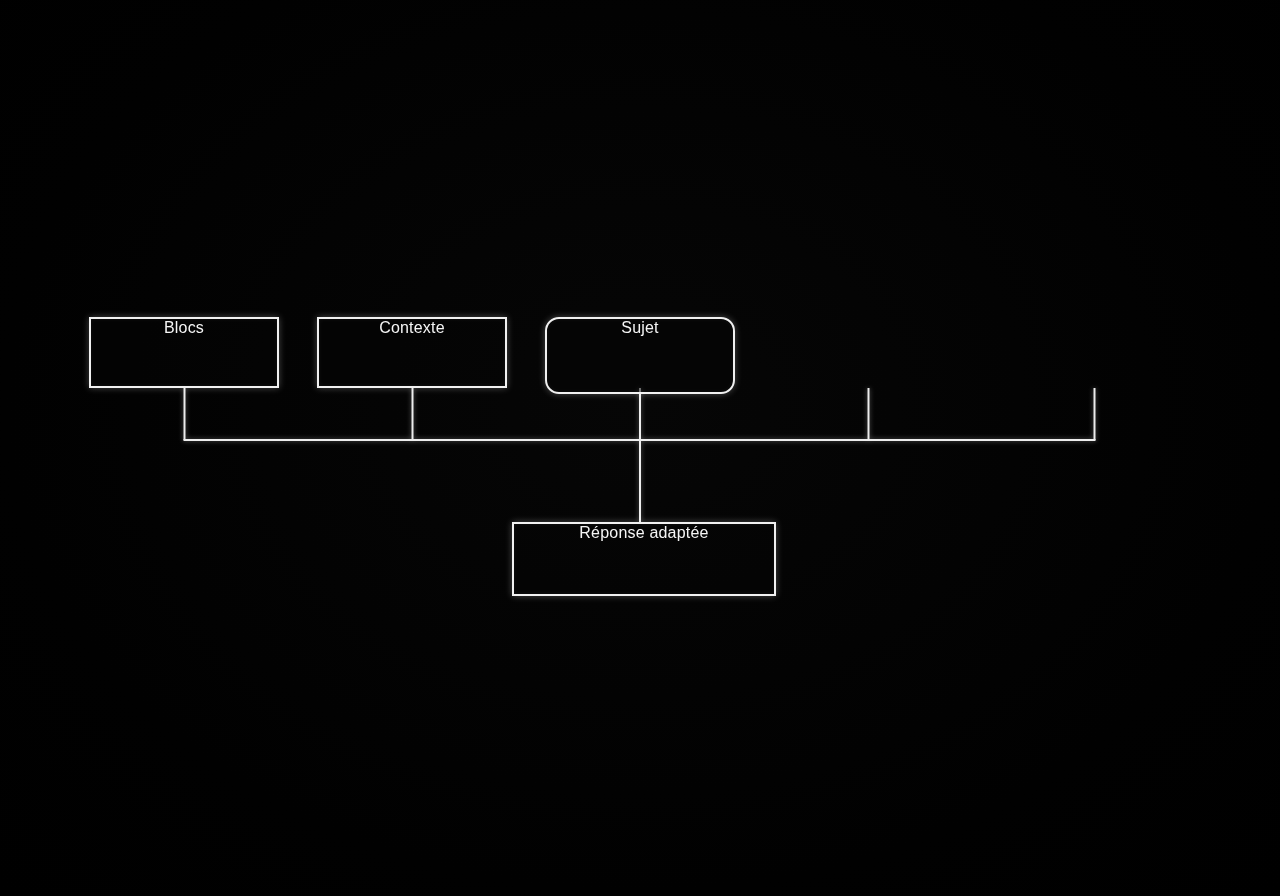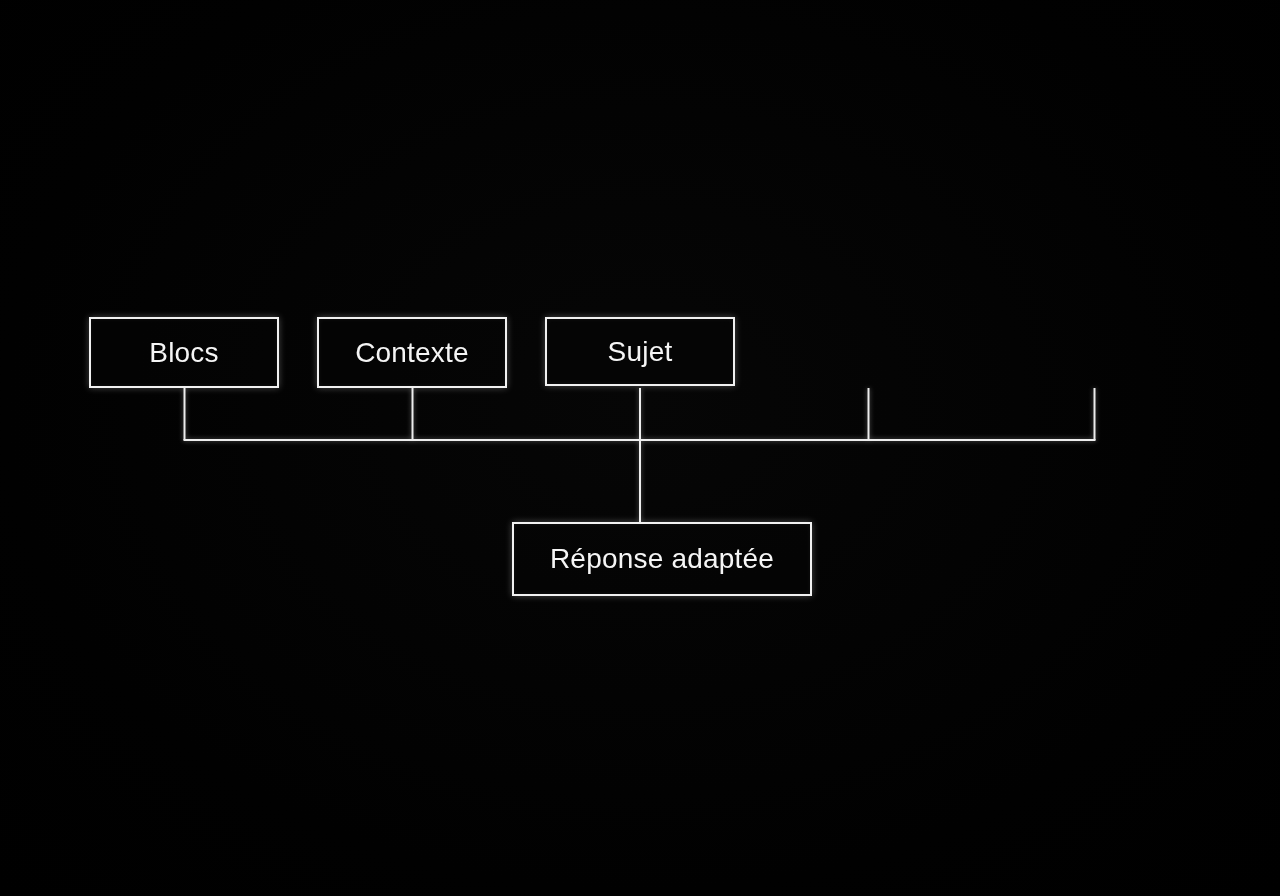--- a/index.html
+++ b/index.html
@@ -19,40 +19,39 @@
     position: absolute;
     left: 0;
     top: 0;
     width: 1280px;
     height: 896px;
     filter: drop-shadow(0 0 2.5px rgba(255,255,255,0.40));
   }
   .node {
     position: absolute;
     display: flex;
-    align-items: center;
     justify-content: center;
     box-sizing: border-box;
     border: 2px solid #f1f1f1;
     background: rgba(6,6,6,0.55);
     color: #f5f5f5;
-    font-size: 28px;
+    font-size: 16px;
     font-weight: 400;
     letter-spacing: 0.2px;
     box-shadow: 0 0 7px rgba(255,255,255,0.28), inset 0 0 5px rgba(255,255,255,0.06);
     white-space: nowrap;
   }
   
   .node-blocs       { left:  89px; top: 317px; width: 190px; height: 71px; }
   .node-contexte    { left: 317px; top: 317px; width: 190px; height: 71px; }
-  .node-sujet       { left: 545px; top: 317px; width: 190px; height: 69px; }
+  .node-sujet       { left: 545px; top: 317px; width: 190px; height: 77px; border-radius: 14px; }
   .node-format      { left: 773px; top: 317px; width: 190px; height: 71px; }
   .node-contraintes { left:1000px; top: 317px; width: 190px; height: 71px; }
   
-  .node-reponse     { left: 512px; top: 522px; width: 300px; height: 74px; }
+  .node-reponse     { left: 512px; top: 522px; width: 264px; height: 74px; }
 </style>
 </head>
 <body>
 
 <div class="canvas">
 
   <svg class="connector-layer" viewBox="0 0 1280 896" xmlns="http://www.w3.org/2000/svg">
 
     <line x1="184.5" y1="388" x2="184.5" y2="440" stroke="#ededed" stroke-width="2"></line>
     <line x1="412.5" y1="388" x2="412.5" y2="440" stroke="#ededed" stroke-width="2"></line>

